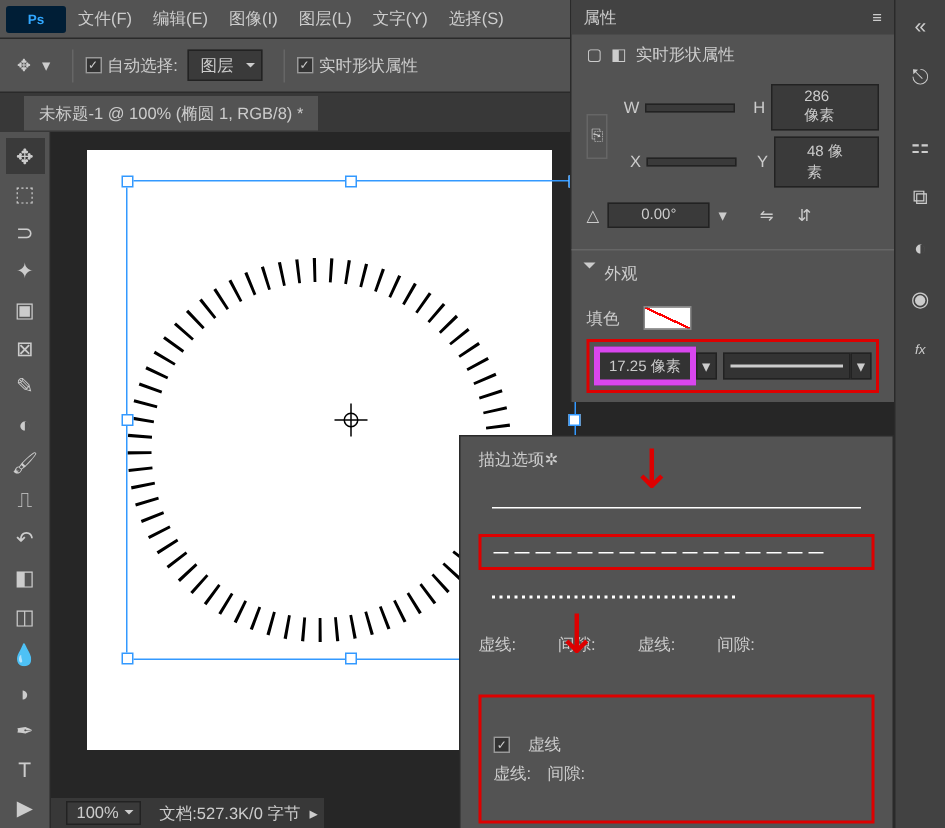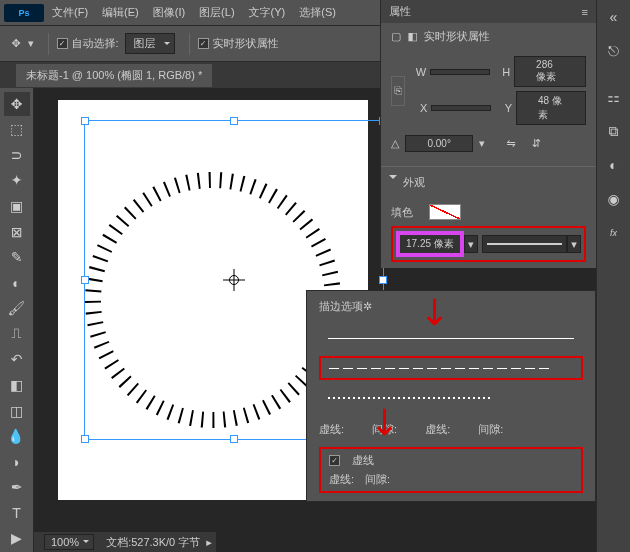--- a/index.html
+++ b/index.html
@@ -51,21 +51,21 @@
 .stroke-ctrl .line{flex:1;height:18px;background:#333;border:1px solid #222;margin-left:4px;display:flex;align-items:center;padding:0 4px}
 .stroke-ctrl .line::before{content:"";flex:1;height:2px;background:#ccc}
 .opts-panel{position:absolute;right:34px;top:290px;width:290px;background:#535353;border:1px solid #2a2a2a;padding:8px 12px}
 .opts-head{display:flex;align-items:center;margin-bottom:12px}
 .style{height:24px;border:1px solid transparent;display:flex;align-items:center;padding:0 8px;margin-bottom:6px}
 .style.red{border:2px solid #d00}
 .style-solid::before{content:"";flex:1;height:1px;background:#fff}
 .style-dash{display:flex;gap:4px}.style-dash span{width:10px;height:1px;background:#fff}
 .style-dot{display:flex;gap:3px}.style-dot span{width:2px;height:2px;background:#fff}
 .arrow{position:absolute;font-size:36px;color:#d00;transform:rotate(45deg);pointer-events:none}
-.dashbox{border:2px solid #d00;padding:0 8px;margin-top:10px}
+.dashbox{border:2px solid #d00;padding:20px 8px;margin-top:26px}
 .dashbox .row{display:flex;align-items:center;gap:8px;margin:4px 0}
 .dashbox .inp{background:#3a3a3a;border:1px solid #222;padding:3px 6px;width:40px;font-size:10px}
 .rside{position:absolute;right:0;top:0;width:34px;bottom:0;background:#424242;border-left:1px solid #2a2a2a;display:flex;flex-direction:column;align-items:center;padding-top:4px}
 .ricon{width:26px;height:26px;display:flex;align-items:center;justify-content:center;margin-bottom:8px;font-size:14px}
 .ricon.fx{font-size:9px;font-style:italic}
 .status{position:absolute;left:34px;bottom:0;height:20px;display:flex;align-items:center;background:#383838;padding:0 4px;font-size:10px}
 .status .dd{padding:1px 14px 1px 6px;font-size:10px}
 </style>
 </head>
 <body>

